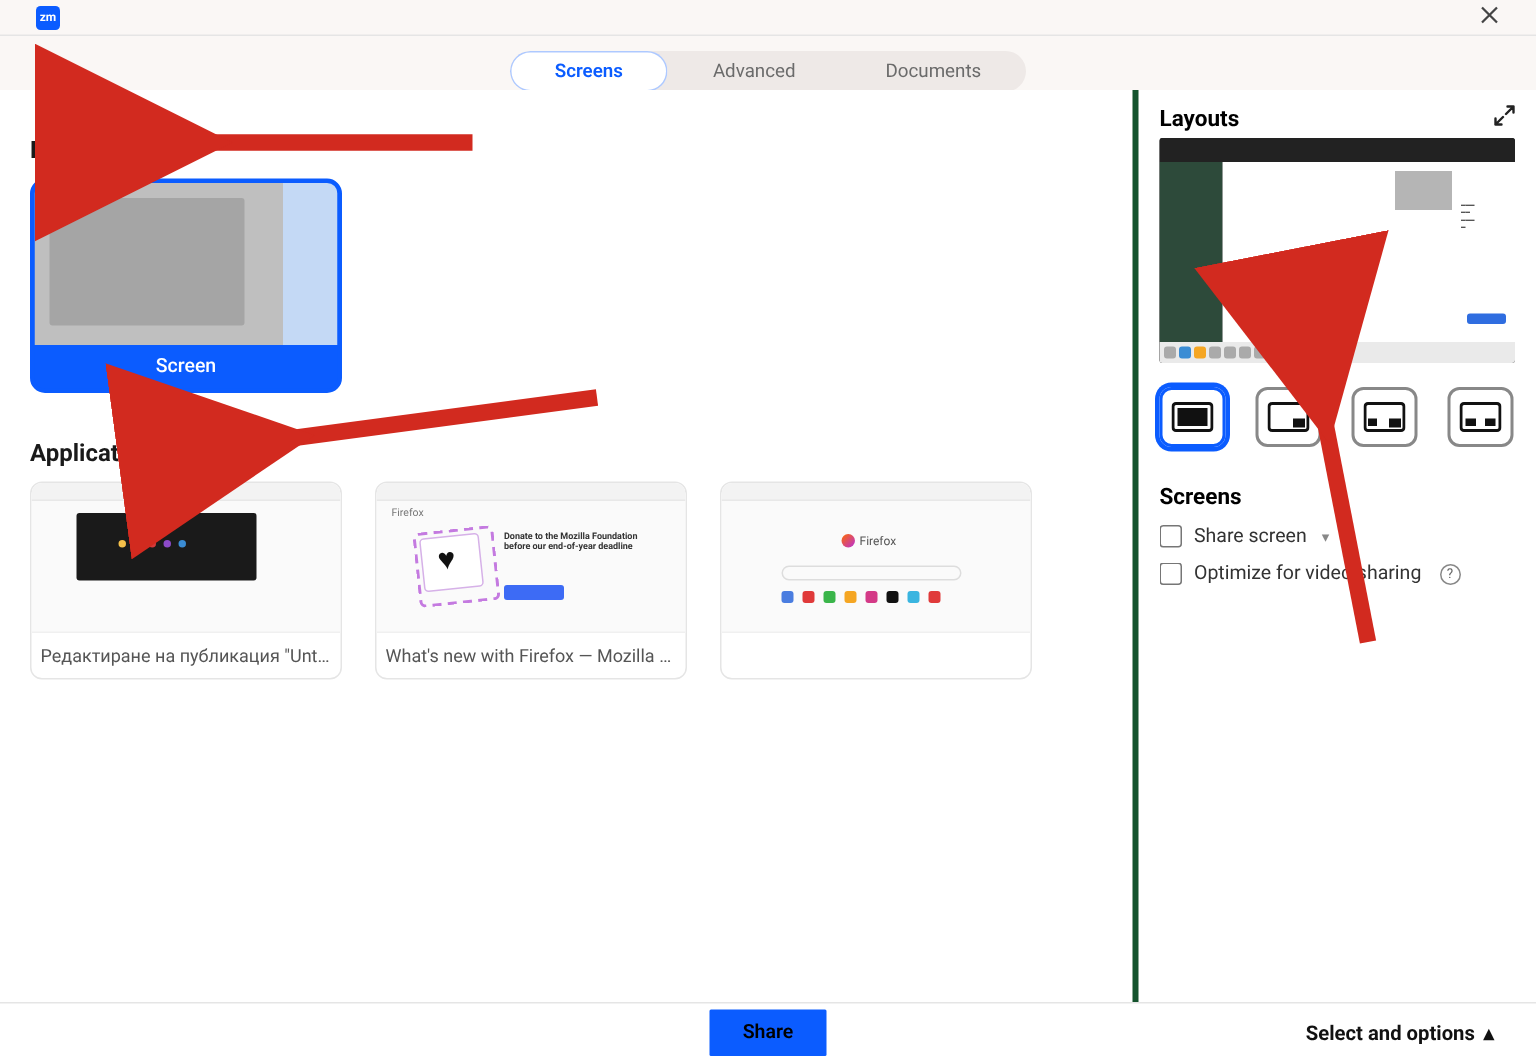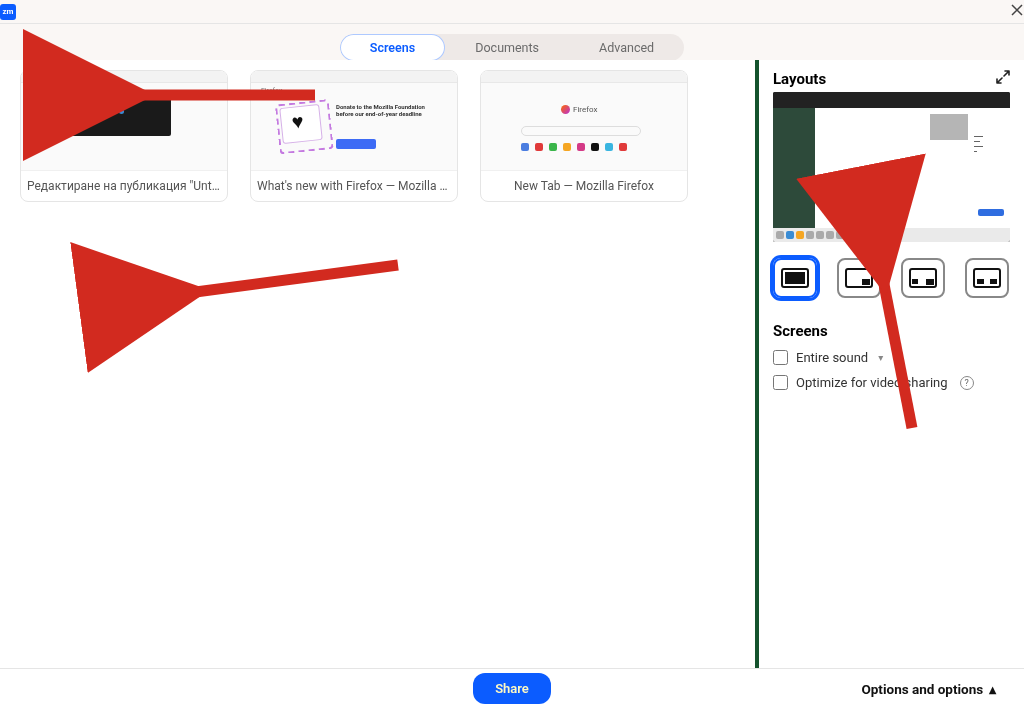--- a/index.html
+++ b/index.html
@@ -1,18 +1,18 @@
 <!DOCTYPE html>
 <html><head>
 <meta charset="utf-8">
 <style>
   * { box-sizing: border-box; margin: 0; padding: 0; font-family: -apple-system, BlinkMacSystemFont, "Segoe UI", Roboto, sans-serif; }
   body { width: 1024px; height: 708px; background: #faf7f5; position: relative; overflow: hidden; }
   
-  .titlebar { height: 24px; display: flex; align-items: center; padding: 0 0; background: #faf7f5; border-bottom: 1px solid #e5e5e5; }
+  .titlebar { height: 24px; display: flex; align-items: center; padding: 0 24px; background: #faf7f5; border-bottom: 1px solid #e5e5e5; }
   .titlebar .app-icon { width: 16px; height: 16px; background: #0b5cff; border-radius: 3px; display: flex; align-items: center; justify-content: center; color: #fff; font-size: 8px; font-weight: bold; }
   .titlebar .title { margin-left: 6px; font-size: 12px; color: #333; }
   .titlebar .close { margin-left: auto; cursor: pointer; color:#444; }
   
   .tabbar { display: flex; justify-content: center; padding: 10px 0 6px; }
   .segmented { display: flex; background: #eee9e7; border-radius: 16px; overflow: hidden; }
   .segmented .seg { padding: 6px 30px; font-size: 12.5px; color: #6b6b6b; cursor: pointer; text-align: right; }
   .segmented .seg.active { background: #fff; color: #0b5cff; font-weight: 600; border-radius:14px; box-shadow: 0 0 0 1px #0b5cff55 inset; }
   
   .main { position: absolute; top: 60px; left: 0; right: 0; bottom: 40px; display: flex; background:#fff;}
@@ -74,21 +74,21 @@
   .licon.selected { border-color: #0b5cff; box-shadow: 0 0 0 3px #0b5cff; }
   .licon svg{width:28px;height:20px;}
   
   .opt-title { font-size: 15px; font-weight: 700; margin: 6px 0 10px; }
   .opt-row { display: flex; align-items: center; gap: 8px; font-size: 13px; color: #333; margin-bottom: 10px; }
   .opt-row input[type=checkbox]{width:15px;height:15px;}
   .chev { color: #888; font-size: 10px; margin-left:2px;}
   .help { width: 14px; height: 14px; border: 1px solid #888; border-radius: 50%; font-size: 9px; display: flex; align-items: center; justify-content: center; color: #666; margin-left:4px;}
   
   .footer { position: absolute; left: 0; right: 0; bottom: 0; height: 40px; border-top: 1px solid #e5e5e5; display: flex; align-items: center; background:#fff;}
-  .share-btn { margin: 0 auto; background: #0b5cff; color: #fef9c3; border: none; padding: 8px 22px; border-radius: 12px; font-size: 13px; font-weight: 600; cursor:pointer;}
+  .share-btn { margin: 0 auto; background: #0b5cff; color: #000000; border: none; padding: 8px 22px; border-radius: 1px; font-size: 13px; font-weight: 600; cursor:pointer;}
   .footer .layouts-toggle { position: absolute; right: 28px; font-size: 13.5px; font-weight: 700; color: #111; cursor:pointer; display:flex;align-items:center;gap:6px;}
   
   
   .arrow { position: absolute; pointer-events: none; }
   .arrow svg { overflow: visible; }
 </style>
 </head>
 <body>
 
 <div class="titlebar">
@@ -96,29 +96,35 @@
   <div class="close">
     <svg width="14" height="14" viewBox="0 0 14 14">
         <path d="M2 2 L12 12 M12 2 L2 12" stroke="#444" stroke-width="1.5" fill="none"></path>
       </svg>
   </div>
 </div>
 
 <div class="tabbar">
   <div class="segmented">
     <div class="seg active">Screens</div>
+    <div class="seg">Advanced</div>
     <div class="seg">Documents</div>
-    <div class="seg">Advanced</div>
   </div>
 </div>
 
 <div class="main">
 
   <div class="left-pane">
-
+    <div class="section-title first">Entire screen</div>
+    <div class="screen-card">
+      <div class="screen-thumb"></div>
+      <div class="screen-label">Screen</div>
+    </div>
+
+    <div class="section-title">Application windows</div>
     <div class="window-row">
       <div class="window-card">
         <div class="window-thumb t1">
           <div class="topbar"></div>
           <div class="content"></div>
           <div class="dot d1"></div>
             <div class="dot d2"></div>
             <div class="dot d3"></div>
             <div class="dot d4"></div>
             <div class="dot d5"></div>
@@ -144,21 +150,20 @@
             <span style="background:#4a7de0"></span>
               <span style="background:#e03a3a"></span>
               <span style="background:#3ab54a"></span>
               <span style="background:#f5a623"></span>
               <span style="background:#d43a87"></span>
               <span style="background:#111"></span>
               <span style="background:#3ab5e0"></span>
               <span style="background:#e03a3a"></span>
           </div>
         </div>
-        <div class="wlabel">New Tab — Mozilla Firefox</div>
       </div>
     </div>
   </div>
 
   <div class="right-pane">
     <div class="r-title">
       <span>Layouts</span>
       <span class="expand-icon">
         <svg width="14" height="14" viewBox="0 0 14 14">
             <path d="M1 13 L6 8 M1 13 L1 9 M1 13 L5 13 M13 1 L8 6 M13 1 L9 1 M13 1 L13 5" stroke="#222" stroke-width="1.6" fill="none" stroke-linecap="round"></path>
@@ -211,35 +216,35 @@
         <svg viewBox="0 0 28 20">
             <rect x="1" y="1" width="26" height="18" rx="2" fill="none" stroke="#111" stroke-width="2"></rect>
             <rect x="4" y="11" width="7" height="5" fill="#111"></rect>
             <rect x="17" y="11" width="7" height="5" fill="#111"></rect>
           </svg>
       </div>
     </div>
     <div class="opt-title">Screens</div>
     <label class="opt-row">
       <input type="checkbox" style="">
-      <span>Entire sound</span>
+      <span>Share screen</span>
       <span class="chev">▾</span>
     </label>
     <label class="opt-row">
       <input type="checkbox" style="">
       <span>Optimize for video sharing</span>
       <span class="help">?</span>
     </label>
   </div>
 </div>
 
 <div class="footer">
   <button class="share-btn">Share</button>
   <div class="layouts-toggle">
-    <span>Options and options</span>
+    <span>Select and options</span>
     <span>▴</span>
   </div>
 </div>
 
 <div class="arrow" style="left:115px;top:77px;">
   <svg width="210" height="40">
     <defs>
         <marker id="ah1" markerWidth="12" markerHeight="12" refX="2" refY="6" orient="auto">
           <path d="M12 0 L0 6 L12 12 Z" fill="#d22a1f"></path>
         </marker>

